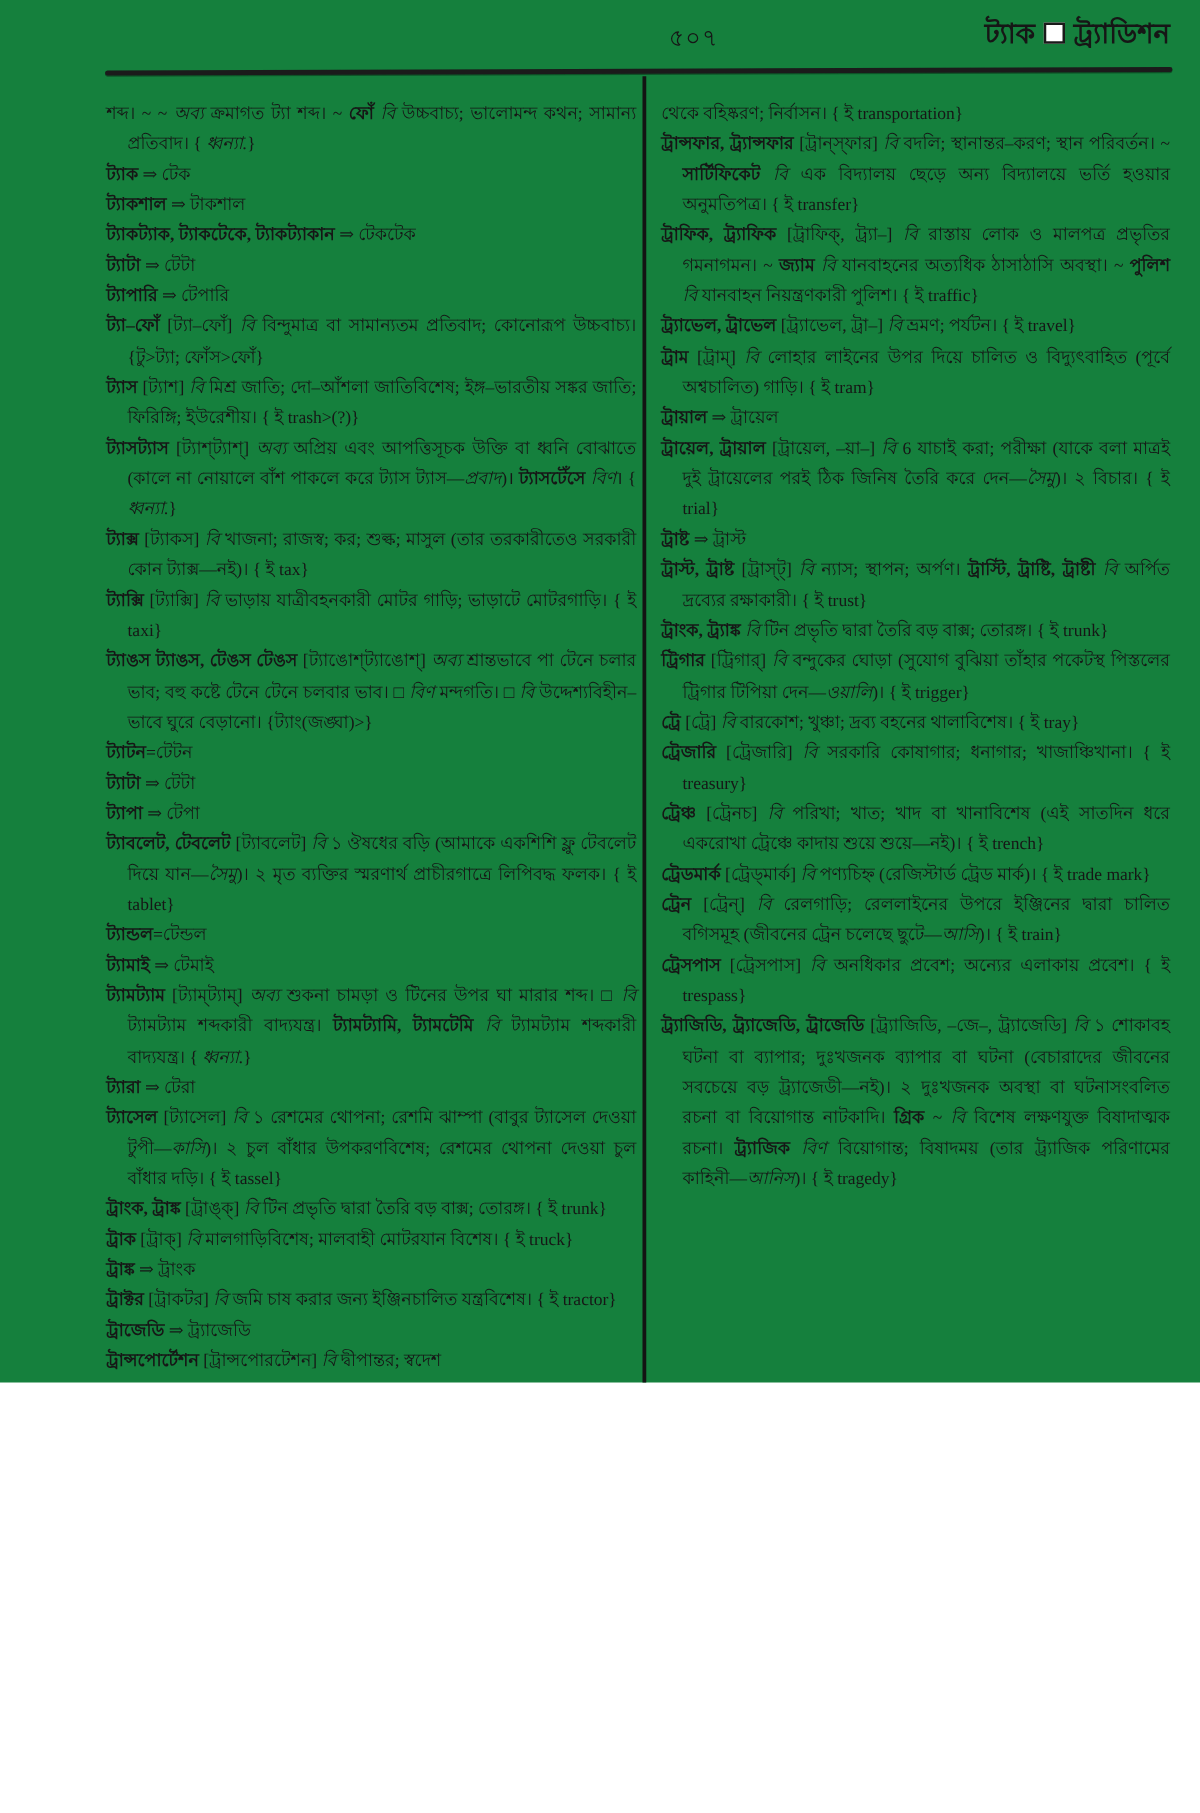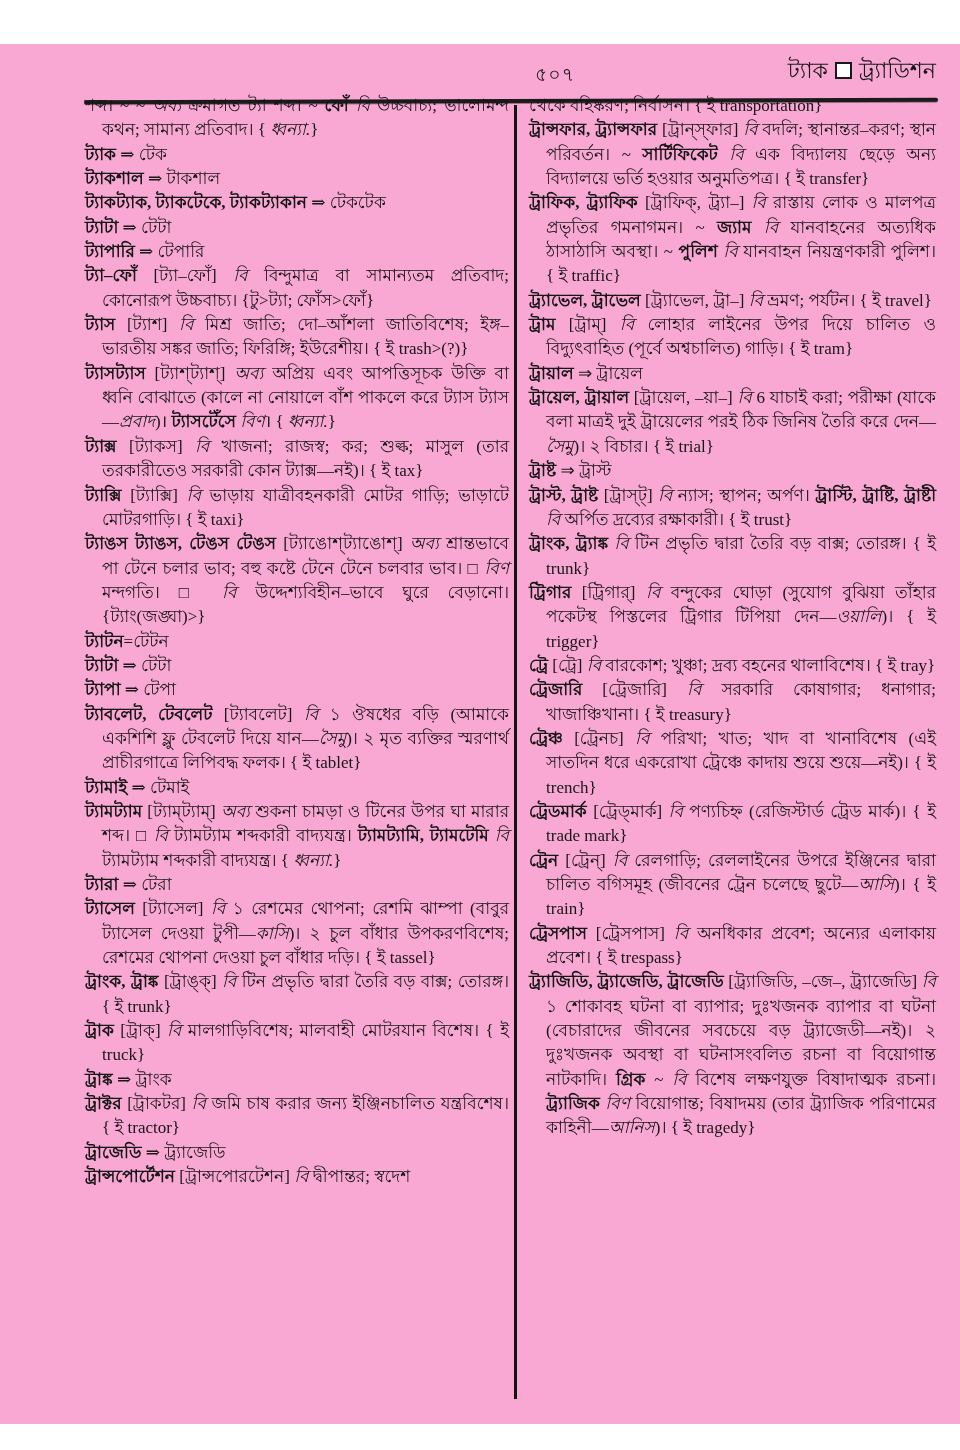--- a/index.html
+++ b/index.html
@@ -1,49 +1,49 @@
 <!DOCTYPE html>
 <html><head>
 <meta charset="utf-8">
 <style>
   html,body{margin:0;padding:0;}
   body{
     width:960px;height:1450px;background:#ffffff;color:#161616;
     font-family:"Liberation Serif","DejaVu Serif",serif;
     -webkit-font-smoothing:antialiased;
   }
-  .page{position:relative;width:960px;height:1380px;background:#f9a8d4;overflow:hidden;margin-top:44px;}
+  .page{position:relative;width:960px;height:1106px;background:#15803d;overflow:hidden;}
 
   
   .pageno{
     position:absolute;top:16px;left:455px;width:200px;text-align:center;
     font-size:19px;letter-spacing:1px;
   }
   .guide{
-    position:absolute;top:9px;right:24px;font-weight:normal;font-size:22px;
+    position:absolute;top:9px;right:24px;font-weight:bold;font-size:22px;
     white-space:nowrap;
   }
   .sq{
     display:inline-block;width:13px;height:13px;border:2px solid #1a1a1a;
     margin:0 7px;vertical-align:-1px;background:#fff;
   }
   .rule{
     position:absolute;top:55px;left:84px;width:854px;height:4px;
     background:#1b1b1b;transform:rotate(-0.18deg);border-radius:2px;
     box-shadow:0 1px 0 rgba(0,0,0,.35);
   }
 
   
   .divider{position:absolute;top:61px;left:514px;width:2.5px;height:1294px;background:#131313;}
   .col{
-    position:absolute;top:50px;font-size:17px;line-height:24.35px;
+    position:absolute;top:80px;font-size:14px;line-height:24.35px;
     text-align:justify;text-justify:inter-word;
   }
   .col-left{left:85px;width:424px;}
-  .col-right{left:529px;width:407px;font-family:Liberation Serif, serif;}
+  .col-right{left:529px;width:407px;}
   .entry{margin:0;padding-left:17px;text-indent:-17px;}
   .entry b{font-weight:700;}
   .entry i{font-style:italic;}
 
   
   .bottom-line{
     position:absolute;left:302px;top:1438px;width:338px;height:2.5px;
     background:linear-gradient(to right,
       #1d1d1d 0 45%,transparent 45% 47%,
       #1d1d1d 47% 58%,transparent 58% 60%,
@@ -75,20 +75,21 @@
       <p class="entry"><b>ট্যা–ফোঁ</b><span> [ট্যা–ফোঁ] </span><i>বি</i><span> বিন্দুমাত্র বা সামান্যতম প্রতিবাদ; কোনোরূপ উচ্চবাচ্য। {টু&gt;ট্যা; ফোঁস&gt;ফোঁ}</span></p>
       <p class="entry"><b>ট্যাস</b><span> [ট্যাশ] </span><i>বি</i><span> মিশ্র জাতি; দো–আঁশলা জাতিবিশেষ; ইঙ্গ–ভারতীয় সঙ্কর জাতি; ফিরিঙ্গি; ইউরেশীয়। { ই trash&gt;(?)}</span></p>
       <p class="entry"><b>ট্যাসট্যাস</b><span> [ট্যাশ্‌ট্যাশ্] </span><i>অব্য</i><span> অপ্রিয় এবং আপত্তিসূচক উক্তি বা ধ্বনি বোঝাতে (কালে না নোয়ালে বাঁশ পাকলে করে ট্যাস ট্যাস—</span><i>প্রবাদ</i><span>)। </span><b>ট্যাসটেঁসে</b><span> </span><i>বিণ</i><span>। { </span><i>ধ্বন্যা.</i><span>}</span></p>
       <p class="entry"><b>ট্যাক্স</b><span> [ট্যাকস] </span><i>বি</i><span> খাজনা; রাজস্ব; কর; শুল্ক; মাসুল (তার তরকারীতেও সরকারী কোন ট্যাক্স—নই)। { ই tax}</span></p>
       <p class="entry"><b>ট্যাক্সি</b><span> [ট্যাক্সি] </span><i>বি</i><span> ভাড়ায় যাত্রীবহনকারী মোটর গাড়ি; ভাড়াটে মোটরগাড়ি। { ই taxi}</span></p>
       <p class="entry"><b>ট্যাঙস ট্যাঙস, টেঙস টেঙস</b><span> [ট্যাঙোশ্‌ট্যাঙোশ্] </span><i>অব্য</i><span> শ্রান্তভাবে পা টেনে চলার ভাব; বহু কষ্টে টেনে টেনে চলবার ভাব। □ </span><i>বিণ</i><span> মন্দগতি। □ </span><i>বি</i><span> উদ্দেশ্যবিহীন–ভাবে ঘুরে বেড়ানো। {ট্যাং(জঙ্ঘা)&gt;}</span></p>
       <p class="entry"><b>ট্যাটন</b><span>=টেটন</span></p>
       <p class="entry"><b>ট্যাটা</b><span> ⇒ টেটা</span></p>
       <p class="entry"><b>ট্যাপা</b><span> ⇒ টেপা</span></p>
       <p class="entry"><b>ট্যাবলেট, টেবলেট</b><span> [ট্যাবলেট] </span><i>বি</i><span> ১ ঔষধের বড়ি (আমাকে একশিশি ফ্লু টেবলেট দিয়ে যান—</span><i>সৈমু</i><span>)। ২ মৃত ব্যক্তির স্মরণার্থ প্রাচীরগাত্রে লিপিবদ্ধ ফলক। { ই tablet}</span></p>
+      <p class="entry"><b>ট্যান্ডল</b><span>=টেন্ডল</span></p>
       <p class="entry"><b>ট্যামাই</b><span> ⇒ টেমাই</span></p>
       <p class="entry"><b>ট্যামট্যাম</b><span> [ট্যাম্‌ট্যাম্] </span><i>অব্য</i><span> শুকনা চামড়া ও টিনের উপর ঘা মারার শব্দ। □ </span><i>বি</i><span> ট্যামট্যাম শব্দকারী বাদ্যযন্ত্র। </span><b>ট্যামট্যামি, ট্যামটেমি</b><span> </span><i>বি</i><span> ট্যামট্যাম শব্দকারী বাদ্যযন্ত্র। { </span><i>ধ্বন্যা.</i><span>}</span></p>
       <p class="entry"><b>ট্যারা</b><span> ⇒ টেরা</span></p>
       <p class="entry"><b>ট্যাসেল</b><span> [ট্যাসেল] </span><i>বি</i><span> ১ রেশমের থোপনা; রেশমি ঝাম্পা (বাবুর ট্যাসেল দেওয়া টুপী—</span><i>কাসি</i><span>)। ২ চুল বাঁধার উপকরণবিশেষ; রেশমের থোপনা দেওয়া চুল বাঁধার দড়ি। { ই tassel}</span></p>
       <p class="entry"><b>ট্রাংক, ট্রাঙ্ক</b><span> [ট্রাঙ্ক্] </span><i>বি</i><span> টিন প্রভৃতি দ্বারা তৈরি বড় বাক্স; তোরঙ্গ। { ই trunk}</span></p>
       <p class="entry"><b>ট্রাক</b><span> [ট্রাক্] </span><i>বি</i><span> মালগাড়িবিশেষ; মালবাহী মোটরযান বিশেষ। { ই truck}</span></p>
       <p class="entry"><b>ট্রাঙ্ক</b><span> ⇒ ট্রাংক</span></p>
       <p class="entry"><b>ট্রাক্টর</b><span> [ট্রাকটর] </span><i>বি</i><span> জমি চাষ করার জন্য ইঞ্জিনচালিত যন্ত্রবিশেষ। { ই tractor}</span></p>
       <p class="entry"><b>ট্রাজেডি</b><span> ⇒ ট্র্যাজেডি</span></p>
       <p class="entry"><b>ট্রান্সপোর্টেশন</b><span> [ট্রান্সপোরটেশন] </span><i>বি</i><span> দ্বীপান্তর; স্বদেশ</span></p>

